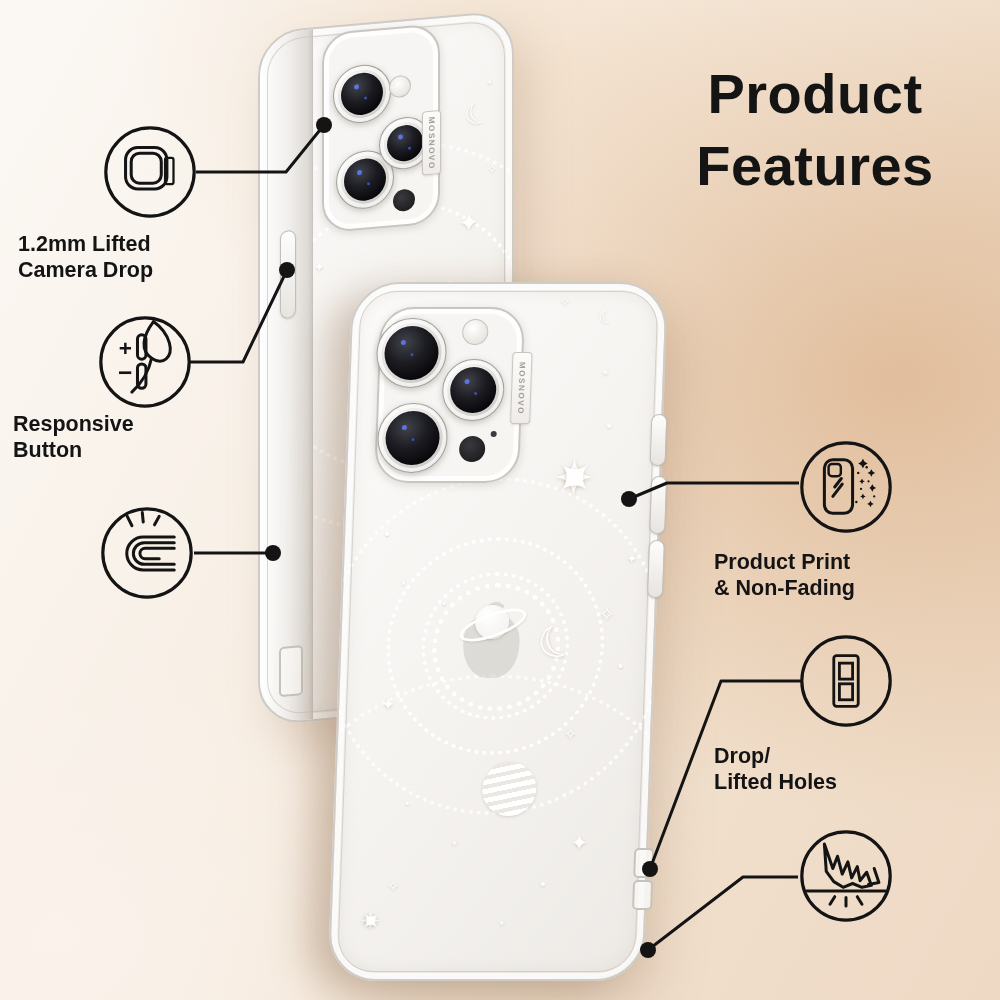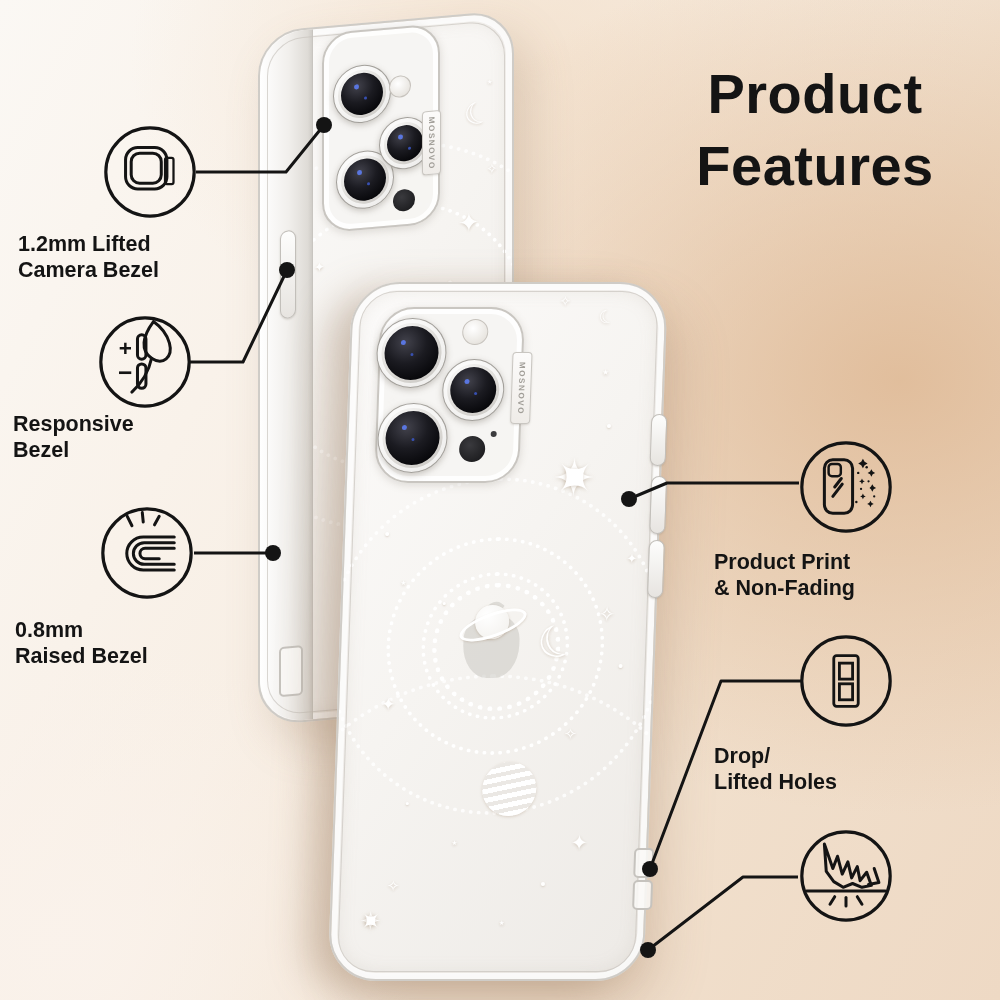--- a/index.html
+++ b/index.html
@@ -217,53 +217,49 @@
   <div class="icon-circle f1-ic">
     <svg viewBox="0 0 100 100" fill="none" stroke="#141414" stroke-width="3.2" stroke-linecap="round">
       <circle cx="50" cy="50" r="47" stroke-width="3.4"></circle>
       <rect x="24" y="24" width="44" height="44" rx="13"></rect>
       <rect x="30" y="30" width="32" height="32" rx="9"></rect>
       <rect x="66" y="35" width="9" height="28" rx="2" stroke-width="2.4"></rect>
     </svg>
   </div>
   <div class="feature-label f1-lb">
     <span>1.2mm Lifted</span><br>
-    <span>Camera Bezel</span>
+    <span>Camera Drop</span>
   </div>
 
   <div class="icon-circle f2-ic">
     <svg viewBox="0 0 100 100" fill="none" stroke="#141414" stroke-width="3.2" stroke-linecap="round">
       <circle cx="50" cy="50" r="47" stroke-width="3.4"></circle>
       <rect x="42" y="21" width="9" height="26" rx="4.5"></rect>
       <rect x="42" y="52" width="9" height="26" rx="4.5"></rect>
       <path d="M59,7 C47,23 45,38 57,46 C69,54 80,45 76,30 C73,19 66,12 59,7 Z"></path>
       <path d="M57,46 C54,60 47,72 36,82"></path>
       <text x="29" y="44" font-size="24" font-weight="bold" fill="#141414" stroke="none" text-anchor="middle">+</text>
       <text x="29" y="70" font-size="26" font-weight="bold" fill="#141414" stroke="none" text-anchor="middle">−</text>
     </svg>
   </div>
   <div class="feature-label f2-lb">
     <span>Responsive</span><br>
-    <span>Bezel</span>
+    <span>Button</span>
   </div>
 
   <div class="icon-circle f3-ic">
     <svg viewBox="0 0 100 100" fill="none" stroke="#141414" stroke-width="3.2" stroke-linecap="round">
       <circle cx="50" cy="50" r="47" stroke-width="3.4"></circle>
       <path d="M79,33 H46 A17.5,17.5 0 0 0 46,68 H79"></path>
       <path d="M79,39 H47 A11.5,11.5 0 0 0 47,62 H79"></path>
       <path d="M79,45 H48 A5.5,5.5 0 0 0 48,56 H63"></path>
       <path d="M34,21 L29,11"></path>
         <path d="M46,17 L45,7"></path>
         <path d="M58,20 L63,11"></path>
     </svg>
-  </div>
-  <div class="feature-label f3-lb">
-    <span>0.8mm</span><br>
-    <span>Raised Bezel</span>
   </div>
 
   <div class="icon-circle f4-ic">
     <svg viewBox="0 0 100 100" fill="none" stroke="#141414" stroke-width="3.2" stroke-linecap="round">
       <circle cx="50" cy="50" r="47" stroke-width="3.4"></circle>
       <rect x="27" y="21" width="30" height="57" rx="9"></rect>
       <rect x="31.5" y="25.5" width="13" height="13" rx="3.5" stroke-width="2.6"></rect>
       <path d="M38,50 L45,41"></path>
         <path d="M36,60 L46,47"></path>
       <g fill="#141414" stroke="none">

